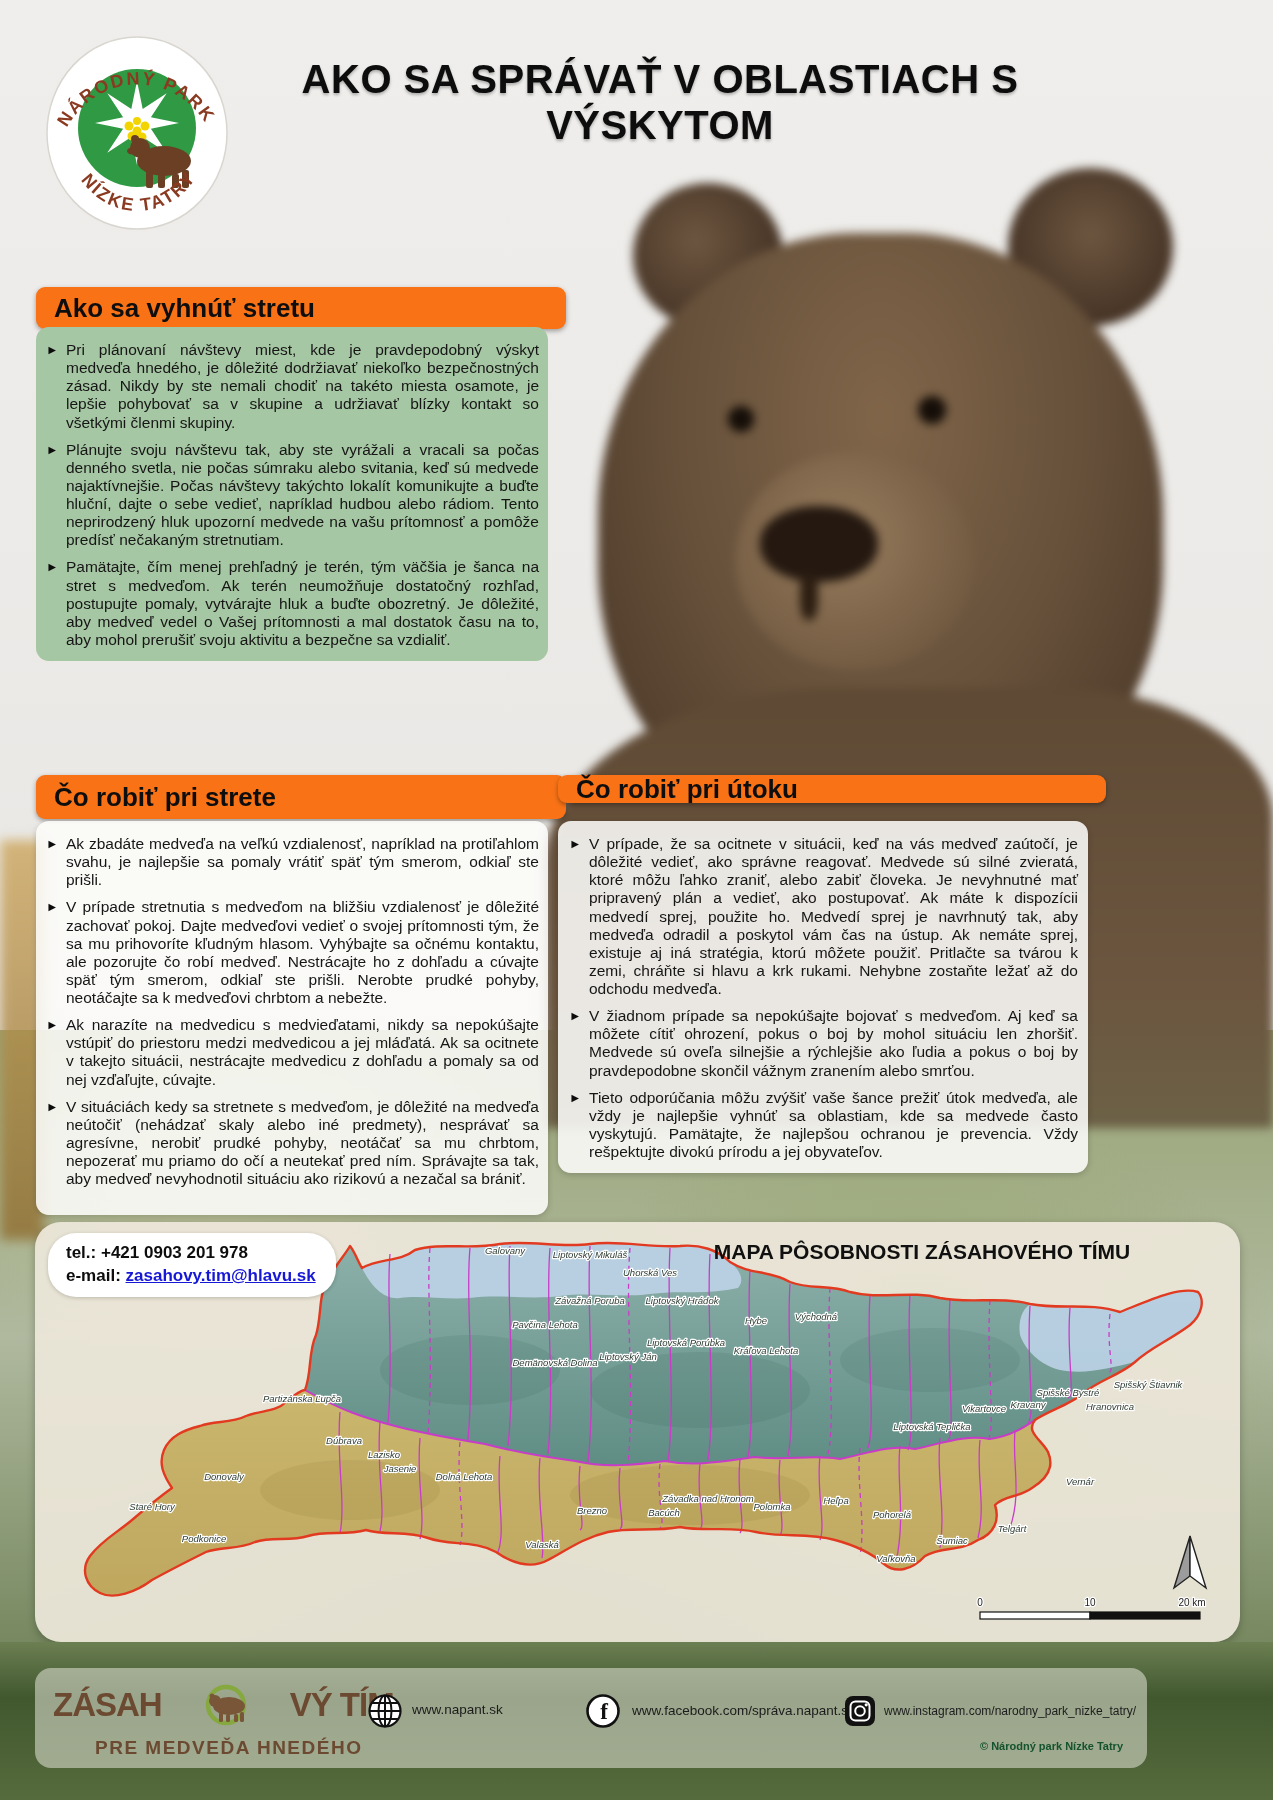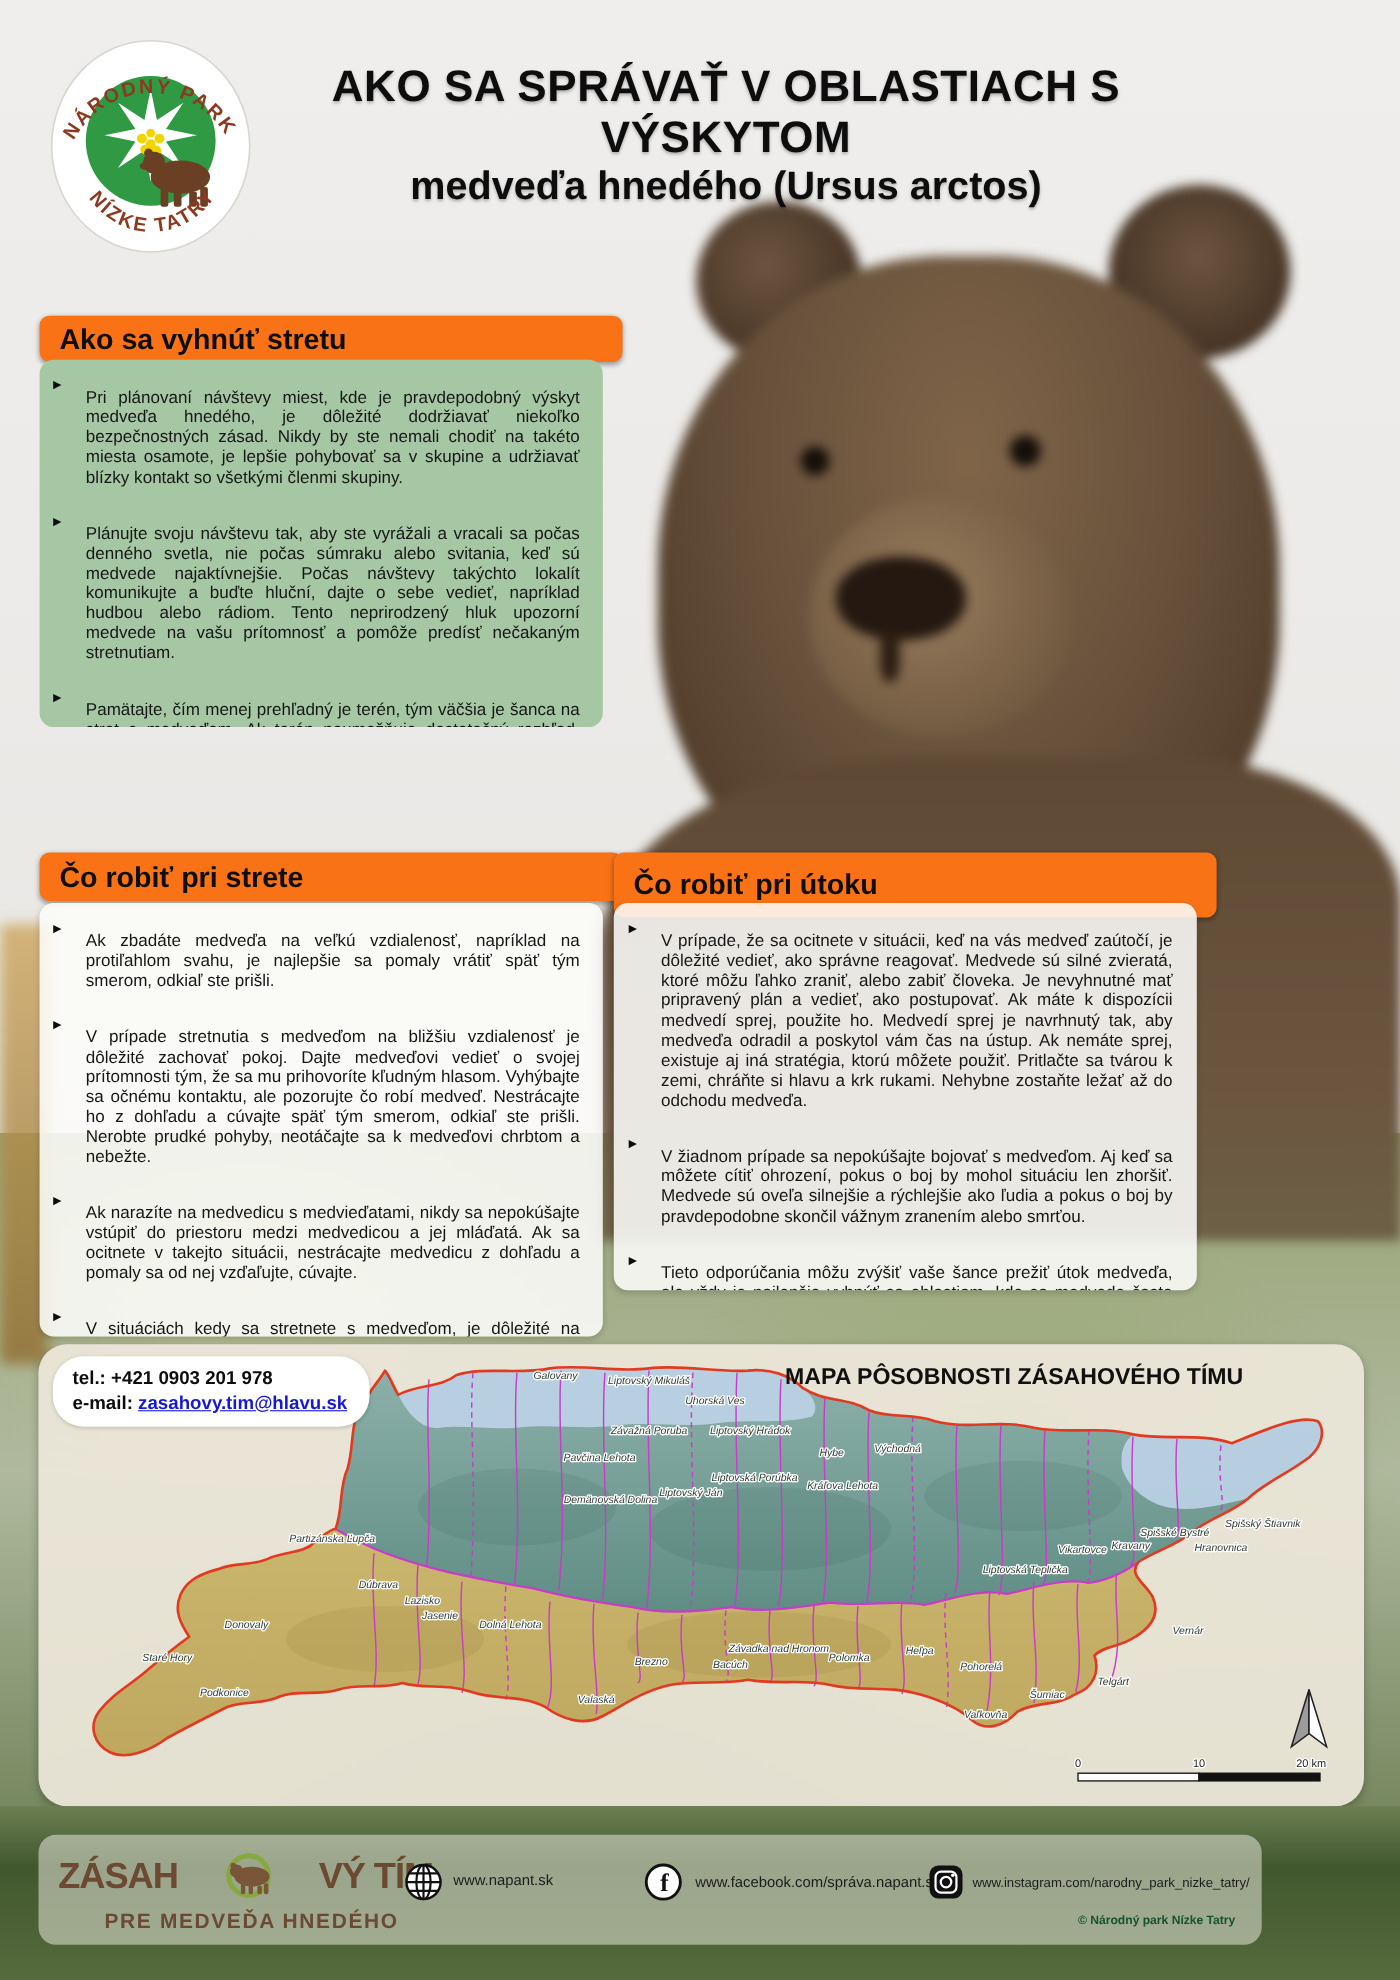--- a/index.html
+++ b/index.html
@@ -42,21 +42,21 @@
   .logo-svg{left:42px;top:33px;}
 
   
   .hdr-box{background:#f97316;border-radius:9px;box-shadow:0 2px 5px rgba(0,0,0,.35);
            font-size:26px;font-weight:bold;color:#0e0e0e;padding-left:18px;display:flex;align-items:center;}
   .panel{border-radius:13px;overflow:hidden;box-sizing:border-box;}
   .panel-green{background:#a6c7a3;}
   .panel-white{background:rgba(252,252,249,.88);box-shadow:0 2px 6px rgba(0,0,0,.18);}
   .bullet{display:flex;margin-bottom:9px;}
   .bm{flex:0 0 20px;font-size:12.5px;color:#0c0c0c;padding-top:2px;}
-  .bt{margin:12px;font-size:15.5px;line-height:1.17;text-align:justify;color:#161616;}
+  .bt{margin:0;font-size:15.5px;line-height:1.17;text-align:justify;color:#161616;}
 
   
   .map-panel{left:35px;top:1222px;width:1205px;height:420px;border-radius:26px;
      background:rgba(236,231,217,.94);box-shadow:0 3px 8px rgba(0,0,0,.25);}
   .contact-box{left:48px;top:1233px;width:288px;height:64px;background:#ffffff;border-radius:28px;
      box-shadow:0 1px 4px rgba(0,0,0,.2);padding:9px 0 0 18px;box-sizing:border-box;}
   .contact-line{font-size:17px;font-weight:bold;color:#0d0d0d;line-height:1.35;}
   .contact-line a{color:#1717d6;}
   .map-title{left:632px;top:1238px;width:580px;text-align:center;font-weight:bold;
      font-size:21px;line-height:1.3;color:#101010;}
@@ -126,21 +126,20 @@
     <text font-size="18" font-weight="bold" fill="#8a3a20" letter-spacing="2">
       <textPath href="#arcTop" startOffset="50%" text-anchor="middle">NÁRODNÝ PARK</textPath>
     </text>
     <text font-size="18" font-weight="bold" fill="#8a3a20" letter-spacing="2">
       <textPath href="#arcBot" startOffset="50%" text-anchor="middle">NÍZKE TATRY</textPath>
     </text>
   </svg>
 
   <div class="abs title">
     <div class="l1">AKO SA SPRÁVAŤ V OBLASTIACH S VÝSKYTOM</div>
-    <div class="l2">medveďa hnedého (Ursus arctos)</div>
   </div>
 
   <div class="abs hdr-box" style="left:36px;top:287px;width:512px;height:42px;">
     <span>Ako sa vyhnúť stretu</span>
   </div>
   <div class="abs panel panel-green" style="left:36px;top:327px;width:512px;height:334px;padding:14px 9px 8px 10px;">
     <div class="bullet">
       <span class="bm">►</span>
       <p class="bt">Pri plánovaní návštevy miest, kde je pravdepodobný výskyt medveďa hnedého, je dôležité dodržiavať niekoľko bezpečnostných zásad. Nikdy by ste nemali chodiť na takéto miesta osamote, je lepšie pohybovať sa v skupine a udržiavať blízky kontakt so všetkými členmi skupiny.</p>
     </div>
@@ -173,21 +172,21 @@
     <div class="bullet">
       <span class="bm">►</span>
       <p class="bt">Ak narazíte na medvedicu s medvieďatami, nikdy sa nepokúšajte vstúpiť do priestoru medzi medvedicou a jej mláďatá. Ak sa ocitnete v takejto situácii, nestrácajte medvedicu z dohľadu a pomaly sa od nej vzďaľujte, cúvajte.</p>
     </div>
     <div class="bullet">
       <span class="bm">►</span>
       <p class="bt">V situáciách kedy sa stretnete s medveďom, je dôležité na medveďa neútočiť (nehádzať skaly alebo iné predmety), nesprávať sa agresívne, nerobiť prudké pohyby, neotáčať sa mu chrbtom, nepozerať mu priamo do očí a neutekať pred ním. Správajte sa tak, aby medveď nevyhodnotil situáciu ako rizikovú a nezačal sa brániť.</p>
     </div>
   </div>
 
-  <div class="abs hdr-box" style="left:558px;top:775px;width:530px;height:59px;">
+  <div class="abs hdr-box" style="left:558px;top:775px;width:530px;height:28px;">
     <span>Čo robiť pri útoku</span>
   </div>
   <div class="abs panel panel-white" style="left:558px;top:821px;width:530px;height:352px;padding:14px 10px 8px 11px;">
     <div class="bullet">
       <span class="bm">►</span>
       <p class="bt">V prípade, že sa ocitnete v situácii, keď na vás medveď zaútočí, je dôležité vedieť, ako správne reagovať. Medvede sú silné zvieratá, ktoré môžu ľahko zraniť, alebo zabiť človeka. Je nevyhnutné mať pripravený plán a vedieť, ako postupovať. Ak máte k dispozícii medvedí sprej, použite ho. Medvedí sprej je navrhnutý tak, aby medveďa odradil a poskytol vám čas na ústup. Ak nemáte sprej, existuje aj iná stratégia, ktorú môžete použiť. Pritlačte sa tvárou k zemi, chráňte si hlavu a krk rukami. Nehybne zostaňte ležať až do odchodu medveďa.</p>
     </div>
     <div class="bullet">
       <span class="bm">►</span>
       <p class="bt">V žiadnom prípade sa nepokúšajte bojovať s medveďom. Aj keď sa môžete cítiť ohrození, pokus o boj by mohol situáciu len zhoršiť. Medvede sú oveľa silnejšie a rýchlejšie ako ľudia a pokus o boj by pravdepodobne skončil vážnym zranením alebo smrťou.</p>

